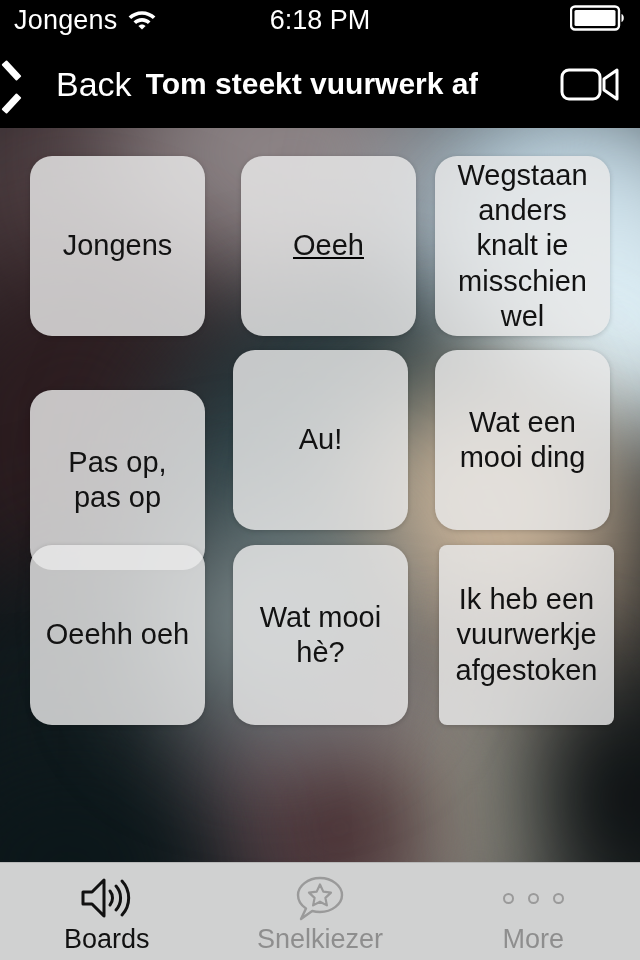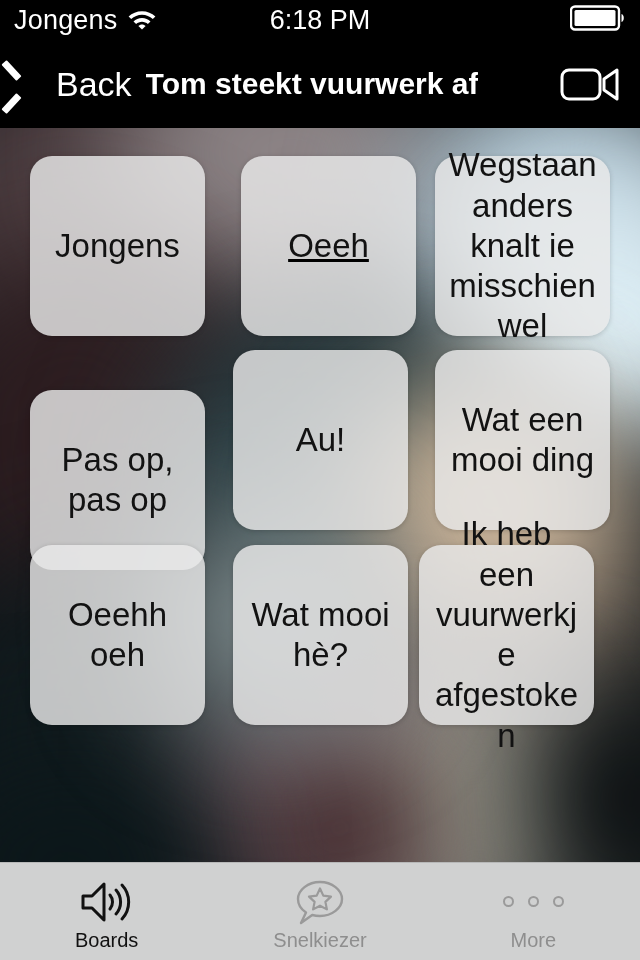--- a/index.html
+++ b/index.html
@@ -161,35 +161,35 @@
     background: rgba(233,233,233,0.82);
     display: flex;
     align-items: center;
     justify-content: center;
     text-align: center;
     padding: 10px 12px;
     cursor: pointer;
     box-shadow: 0 1px 5px rgba(0,0,0,0.18);
   }
   .cell-label {
-    font-size: 33px;
+    font-size: 29px;
     line-height: 1.22;
     color: #121212;
     word-wrap: break-word;
     max-width: 100%;
   }
   .c0 { left: 30px;  top: 28px;  }
   .c1 { left: 241px; top: 28px; text-decoration: underline;  }
   .c2 { left: 435px; top: 28px;  }
   .c3 { left: 30px;  top: 222px; margin-top: 40px; }
   .c4 { left: 233px; top: 222px; }
   .c5 { left: 435px; top: 222px; }
   .c6 { left: 30px;  top: 417px; }
   .c7 { left: 233px; top: 417px; }
-  .c8 { left: 419px; top: 417px; }
+  .c8 { left: 439px; top: 417px; border-radius: 8px; }
 
   
   .tab-bar {
     position: absolute;
     bottom: 0; left: 0;
     width: 640px;
     height: 98px;
     background: #d0d1d1;
     border-top: 1px solid #b7b8b8;
     display: flex;
@@ -205,21 +205,21 @@
     cursor: pointer;
     padding-top: 4px;
   }
   .tab-icon {
     height: 48px;
     display: flex;
     align-items: center;
     justify-content: center;
   }
   .tab-label {
-    font-size: 20px;
+    font-size: 27px;
     line-height: 1;
   }
   .tab.active .tab-label { color: #111; }
   .tab.inactive .tab-label { color: #8e8e8e; }
   .dots { display: flex; gap: 14px; align-items: center; }
   .dot {
     width: 11px; height: 11px;
     border-radius: 50%;
     border: 2px solid #9a9a9a;
   }

